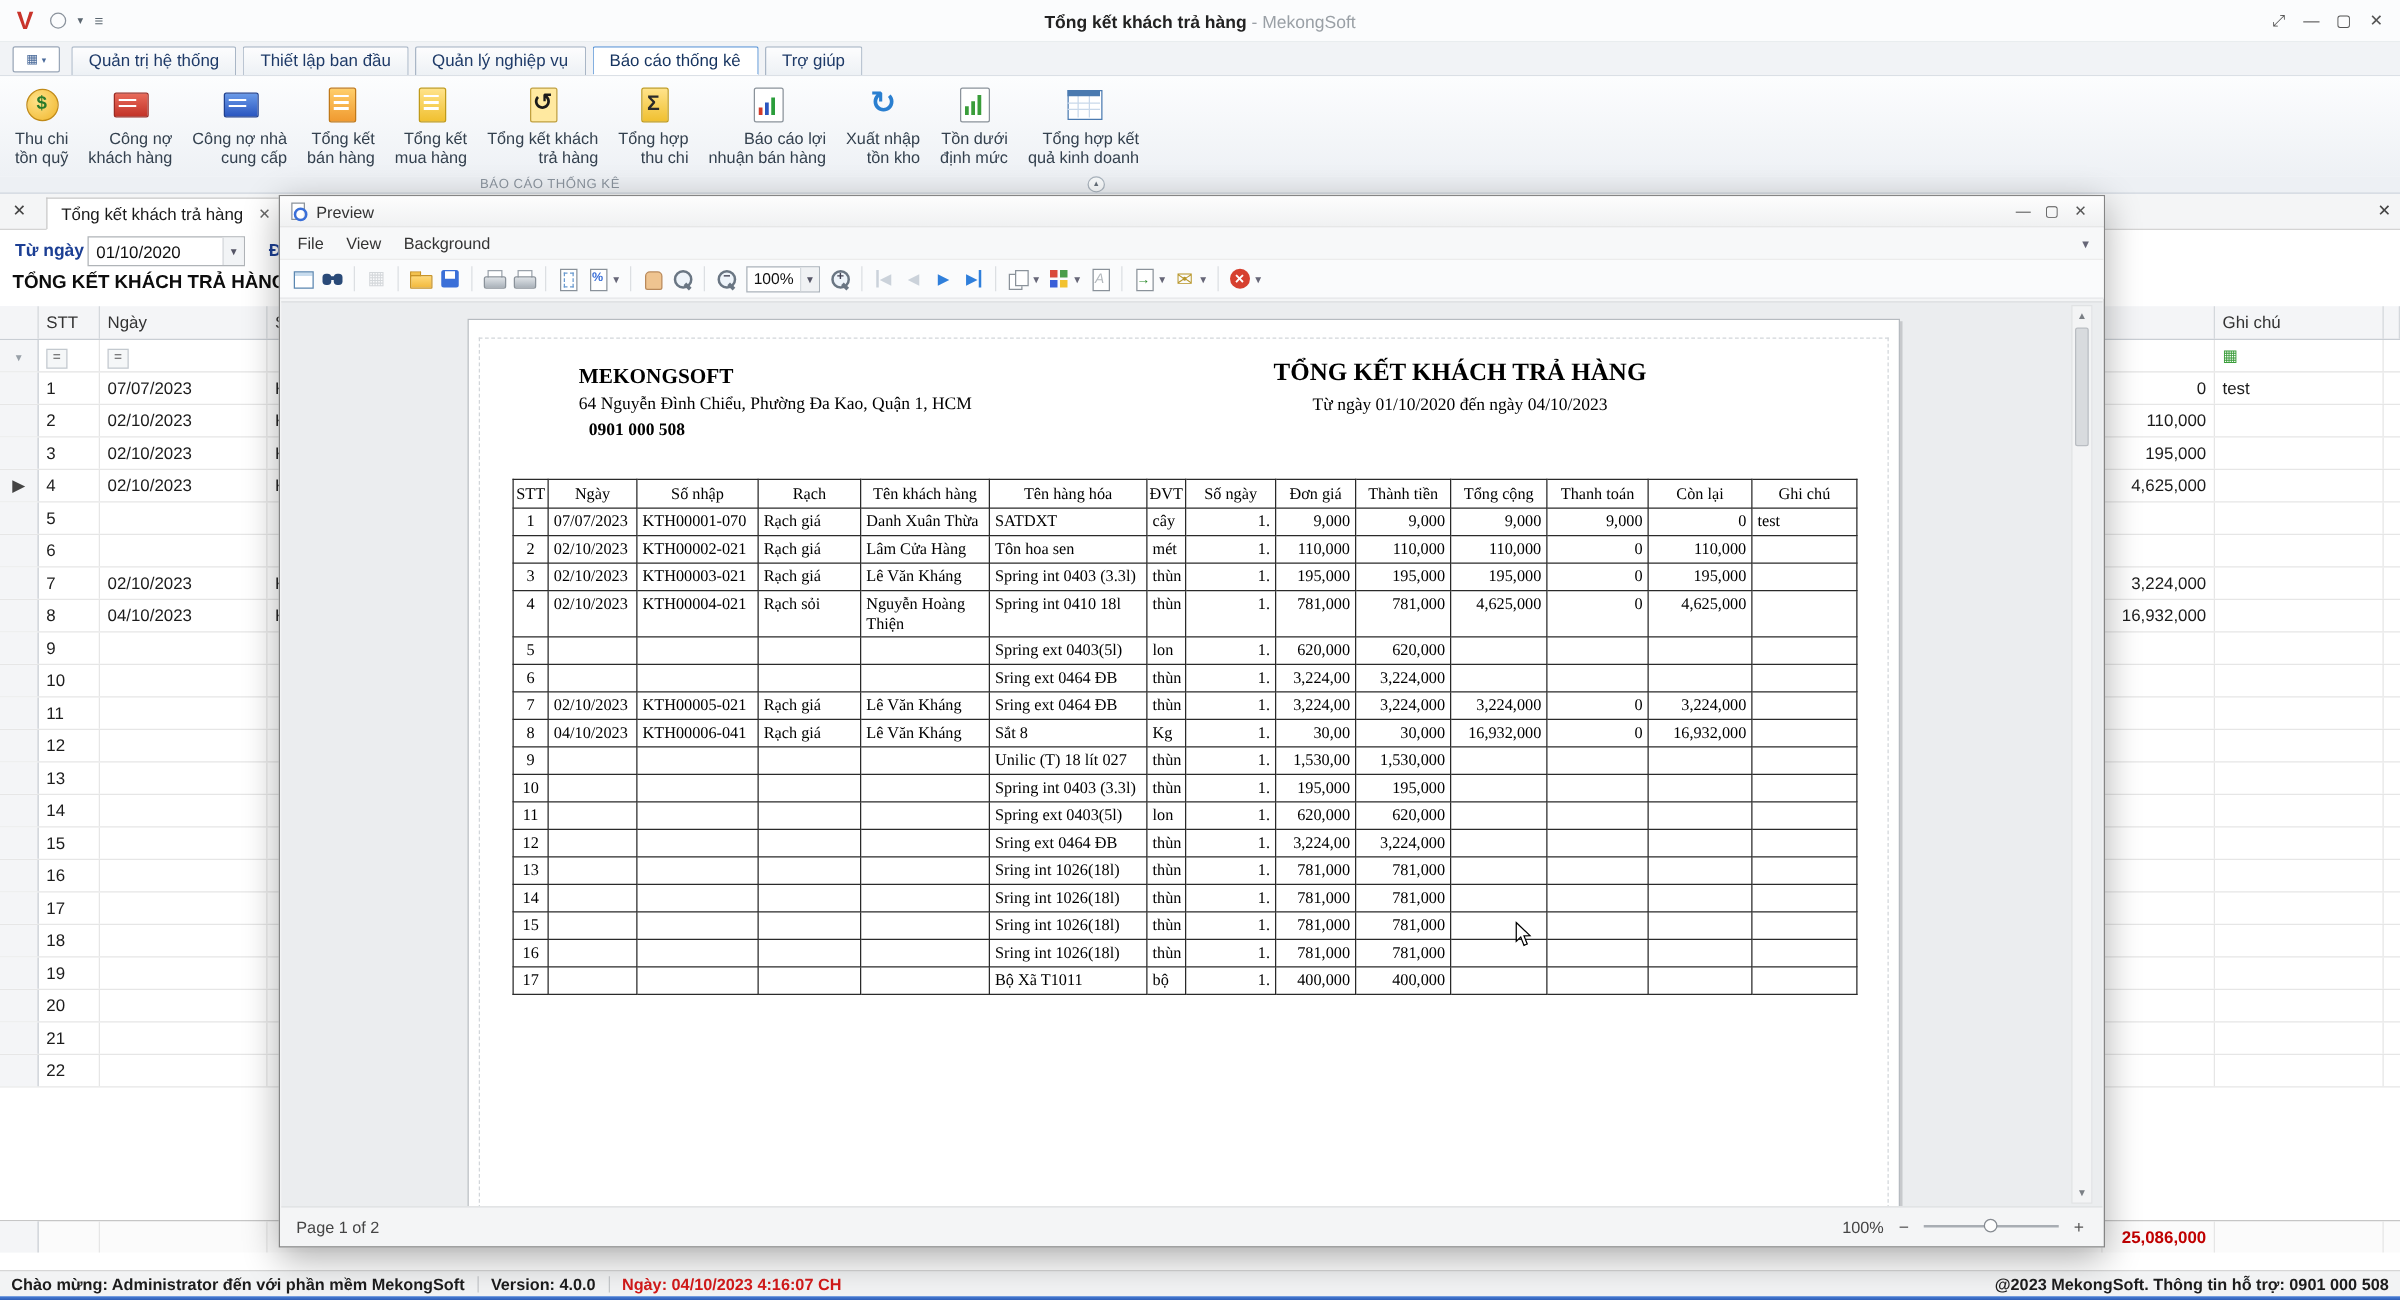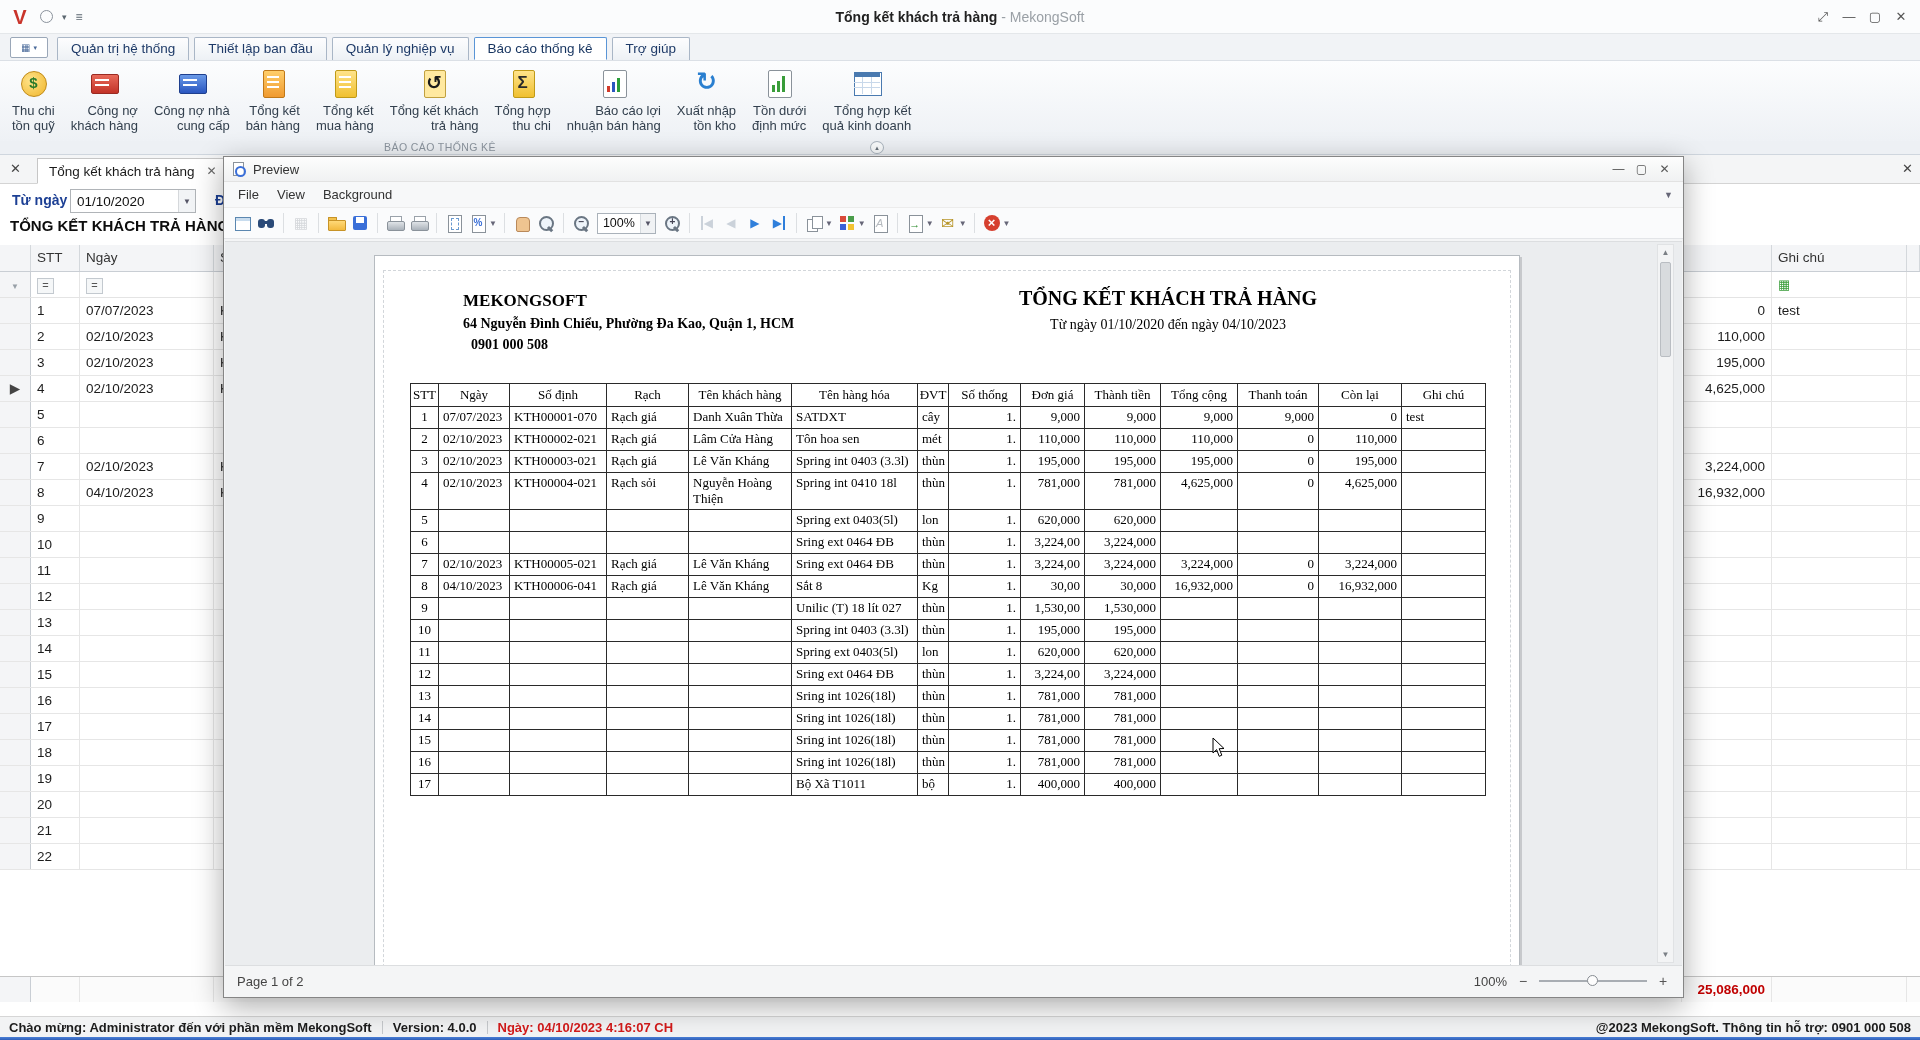--- a/index.html
+++ b/index.html
@@ -138,21 +138,21 @@
 .tbi-email::before{content:"✉";position:absolute;left:0;right:0;top:1px;text-align:center;font-size:16px;color:#b8962a}
 .tbi-exit::before{content:"×";position:absolute;left:2px;top:2px;width:16px;height:16px;border-radius:50%;background:#d6402f;color:#fff;font-size:13px;font-weight:bold;line-height:15px;text-align:center}
 .zoom-combo{display:flex;align-items:center;height:21px;border:1px solid #aab2ba;background:#fff;margin:0 3px}
 .zoom-combo .zval{font-size:12.5px;color:#111;padding:0 5px;min-width:40px}
 .zoom-combo .dd2{width:15px;height:100%;background:#f0f2f4;border-left:1px solid #d5dade;font-size:8px;color:#556;display:flex;align-items:center;justify-content:center}
 .pv-doc{position:absolute;top:84px;left:1px;right:1px;bottom:32px;background:#ebedef;overflow:hidden;border-top:1px solid #dcdee0}
 .page{position:absolute;left:149px;top:13px;width:1146px;height:1560px;background:#fff;border:1px solid #b6bbc0;box-shadow:2px 2px 0 rgba(90,95,100,.25)}
 .page-margins{position:absolute;left:8px;right:8px;top:14px;bottom:8px;border:1px dashed #d2d6da;border-bottom:none;pointer-events:none}
 .rpt{position:absolute;inset:0;font-family:"Liberation Serif","DejaVu Serif",serif;color:#000}
 .rpt-company{position:absolute;left:88px;top:35px;font-size:17px;font-weight:bold}
-.rpt-address{position:absolute;left:88px;top:60px;font-size:14px;font-weight:bold}
+.rpt-address{position:absolute;left:88px;top:60px;font-size:14px;font-weight:normal}
 .rpt-phone{position:absolute;left:96px;top:81px;font-size:14px;font-weight:bold}
 .rpt-title{position:absolute;left:513px;width:560px;top:31px;text-align:center;font-size:20px;font-weight:bold;white-space:nowrap}
 .rpt-sub{position:absolute;left:513px;width:560px;top:61px;text-align:center;font-size:14px;}
 .rpt-table{position:absolute;left:35px;top:127px;width:1076px;border-collapse:collapse;table-layout:fixed;font-size:13px}
 .rpt-table th{border:1px solid #2a2a2a;font-weight:normal;font-size:13px;padding:3px 1px;text-align:center;overflow:hidden;white-space:nowrap;height:18px}
 .rpt-table td{border:1px solid #2a2a2a;padding:2px 4px;vertical-align:top;overflow:hidden;line-height:1.22;height:22px}
 .rpt-table td.a-r{text-align:right}
 .rpt-table td.a-c{text-align:center}
 .rpt-table td.a-l{text-align:left}
 .pv-scroll{position:absolute;right:8px;top:2px;bottom:2px;width:17px;background:#f3f4f5;border:1px solid #e0e2e4}
@@ -667,26 +667,26 @@
                 <col style="width:76px">
                 <col style="width:77px">
                 <col style="width:81px">
               <col style="width:83px">
                 <col style="width:84px">
             </colgroup>
             <thead>
                 <tr>
                   <th>STT</th>
                   <th>Ngày</th>
-                  <th>Số định</th>
+                  <th>Số nhập</th>
                   <th>Rạch</th>
                   <th>Tên khách hàng</th>
                   <th>Tên hàng hóa</th>
                   <th>ĐVT</th>
-                  <th>Số thống</th>
+                  <th>Số ngày</th>
                   <th>Đơn giá</th>
                   <th>Thành tiền</th>
                   <th>Tổng cộng</th>
                   <th>Thanh toán</th>
                   <th>Còn lại</th>
                   <th>Ghi chú</th>
                 </tr>
               </thead>
             <tbody>
                 <tr>

